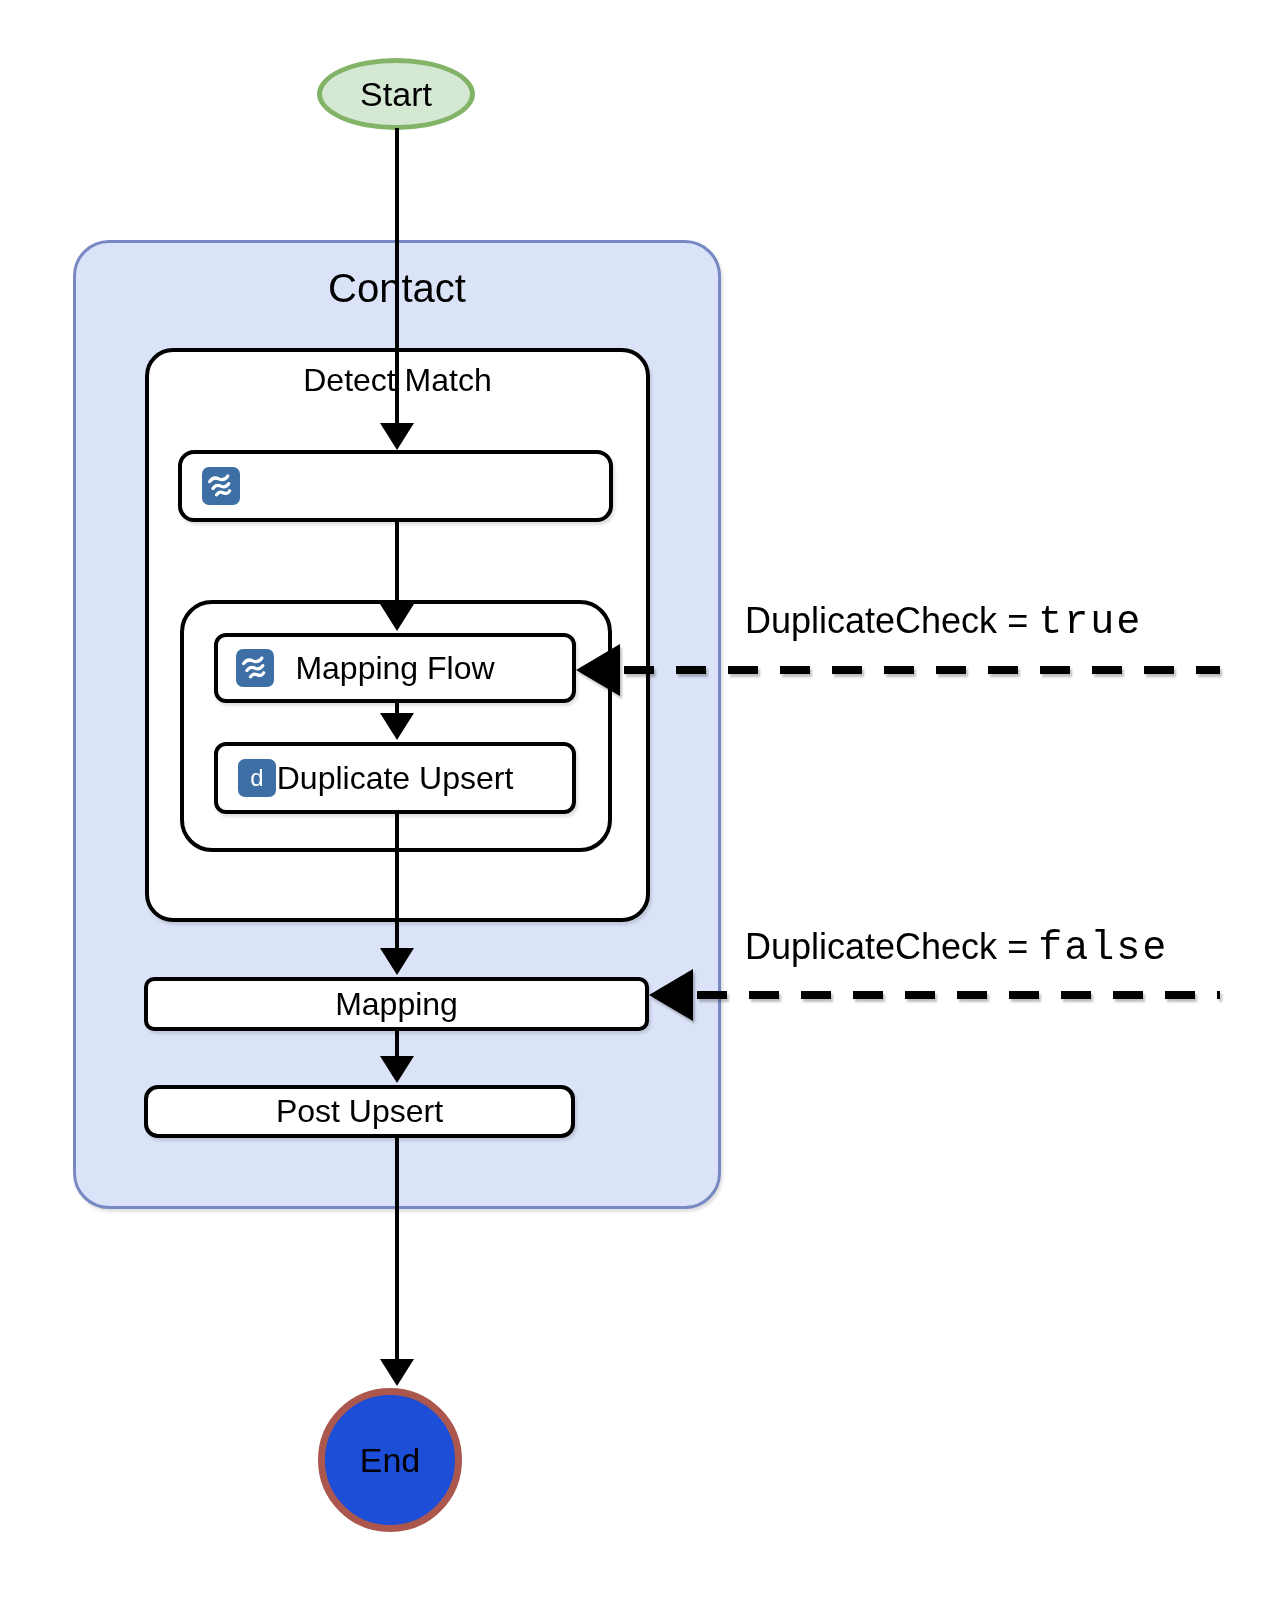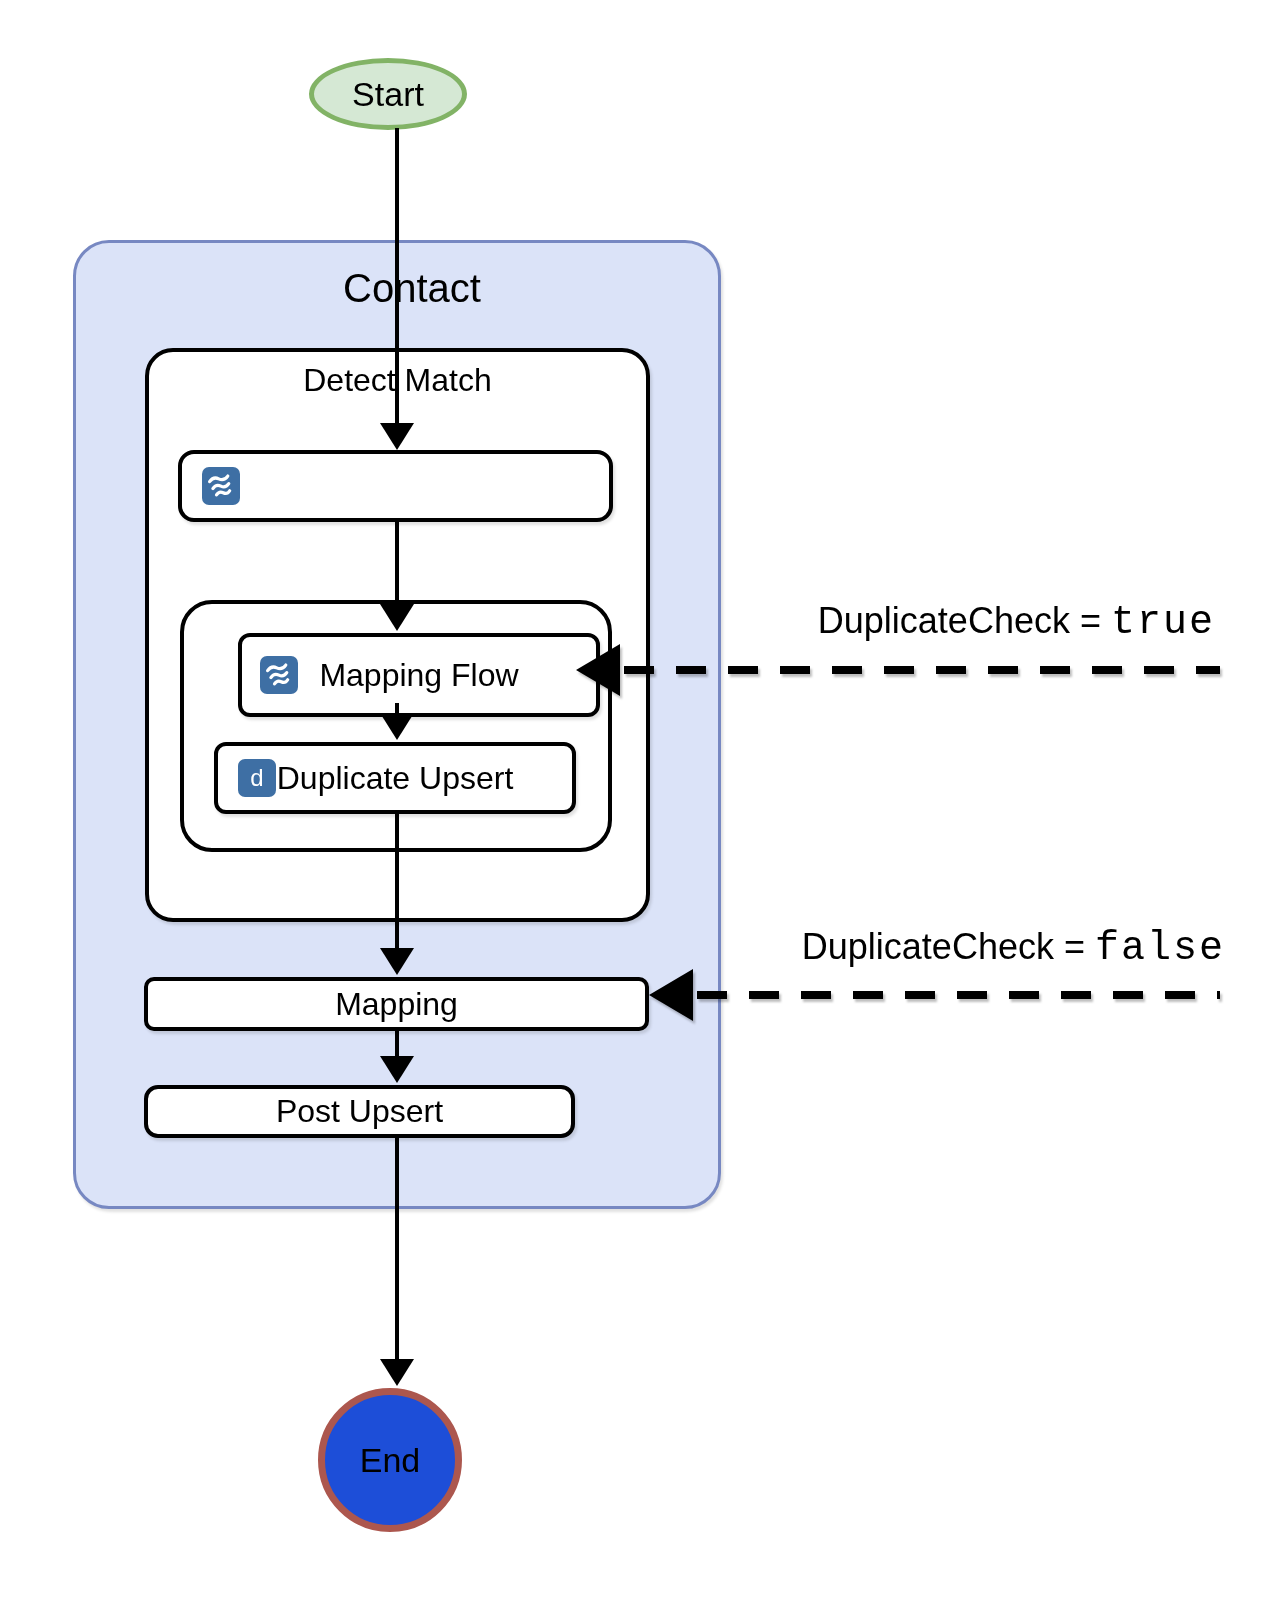--- a/index.html
+++ b/index.html
@@ -8,35 +8,35 @@
     font-family:"Liberation Sans", sans-serif; color:#000; overflow:hidden;
   }
   .abs { position:absolute; }
 
   
   .terminal {
     display:flex; align-items:center; justify-content:center;
     font-size:34px; box-sizing:border-box;
   }
   .start-node {
-    left:309px; top:58px; width:158px; height:72px;
+    left:317px; top:58px; width:158px; height:72px;
     background:#d5e8d4; border:5px solid #82b366; border-radius:50%;
   }
   .end-node {
     left:318px; top:1388px; width:144px; height:144px;
     background:#1d4ed8; border:7px solid #ac574e; border-radius:50%;
   }
 
   
   .contact-container {
     left:73px; top:240px; width:648px; height:969px;
     background:#dbe3f8; border:3px solid #7788c2; border-radius:36px;
     box-sizing:border-box; box-shadow:2px 3px 3px rgba(0,0,0,0.12);
   }
-  .contact-label { left:88px; top:266px; width:648px; text-align:center; font-size:40px; }
+  .contact-label { left:73px; top:266px; width:648px; text-align:center; font-size:40px; }
 
   .rm-container {
     left:145px; top:348px; width:505px; height:574px;
     background:#ffffff; border:4px solid #000; border-radius:28px;
     box-sizing:border-box; box-shadow:2px 3px 3px rgba(0,0,0,0.12);
   }
   .rm-label { left:145px; top:362px; width:505px; text-align:center; font-size:32px; }
 
   .inner-group {
     left:180px; top:600px; width:432px; height:252px;
@@ -44,21 +44,21 @@
     box-sizing:border-box;
   }
 
   
   .node {
     display:flex; align-items:center; justify-content:center;
     background:#ffffff; border:4px solid #000; box-sizing:border-box;
     font-size:32px; box-shadow:2px 3px 3px rgba(0,0,0,0.12);
   }
   .rm-flow-node   { left:178px; top:450px; width:435px; height:72px; border-radius:16px; }
-  .mapping-flow-node { left:214px; top:633px; width:362px; height:84px; border-radius:12px;margin-left:24px; }
+  .mapping-flow-node { left:214px; top:633px; width:362px; height:70px; border-radius:12px; }
   .dup-detect-node   { left:214px; top:742px; width:362px; height:72px; border-radius:12px; }
   .mapping-node   { left:144px; top:977px; width:505px; height:54px; border-radius:10px; }
   .post-upsert-node { left:144px; top:1085px; width:431px; height:53px; border-radius:14px; }
 
   
   .icon-sq {
     position:absolute; left:20px; top:50%; transform:translateY(-50%);
     width:38px; height:38px; background:#3e6fa4; border-radius:7px;
     display:flex; align-items:center; justify-content:center;
   }
@@ -77,21 +77,21 @@
     border-right:44px solid #000;
     filter:drop-shadow(2px 3px 1px rgba(0,0,0,0.25));
   }
   .dash-line {
     height:8px;
     background:repeating-linear-gradient(90deg,#000 0 30px,transparent 30px 52px);
     filter:drop-shadow(2px 3px 1px rgba(0,0,0,0.25));
   }
 
   
-  .cond-label { font-size:36px; text-align:right; white-space:nowrap; }
+  .cond-label { font-size:36px; text-align:left; white-space:nowrap; }
   .cond-label .mono {
     font-family:"Liberation Mono", monospace; font-size:40px; letter-spacing:2px;
   }
   .true-label  { left:745px; top:600px; width:470px; }
   .false-label { left:745px; top:926px; width:480px; }
 </style>
 </head>
 <body>
 
 <div id="canvas">

